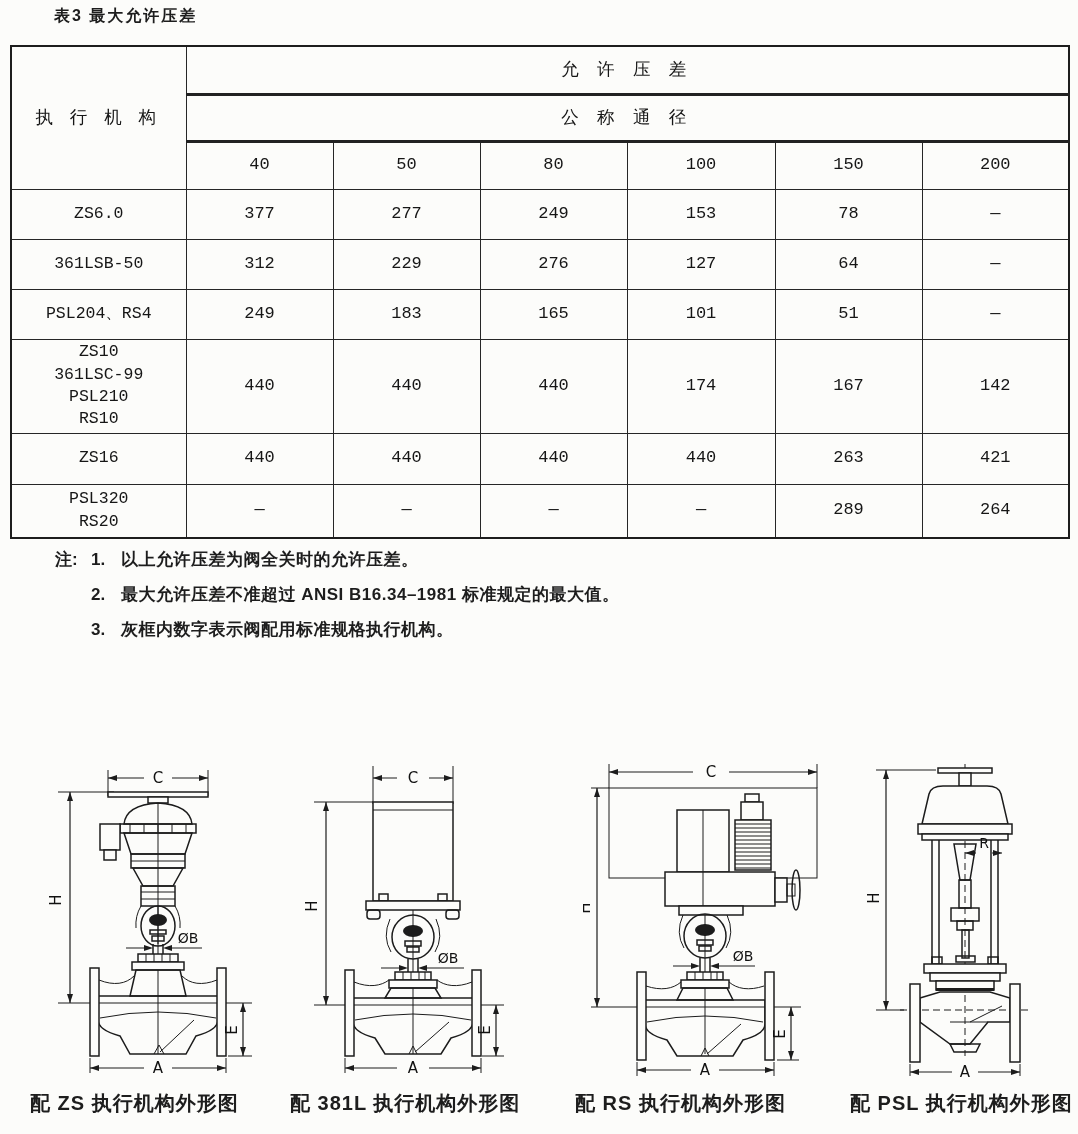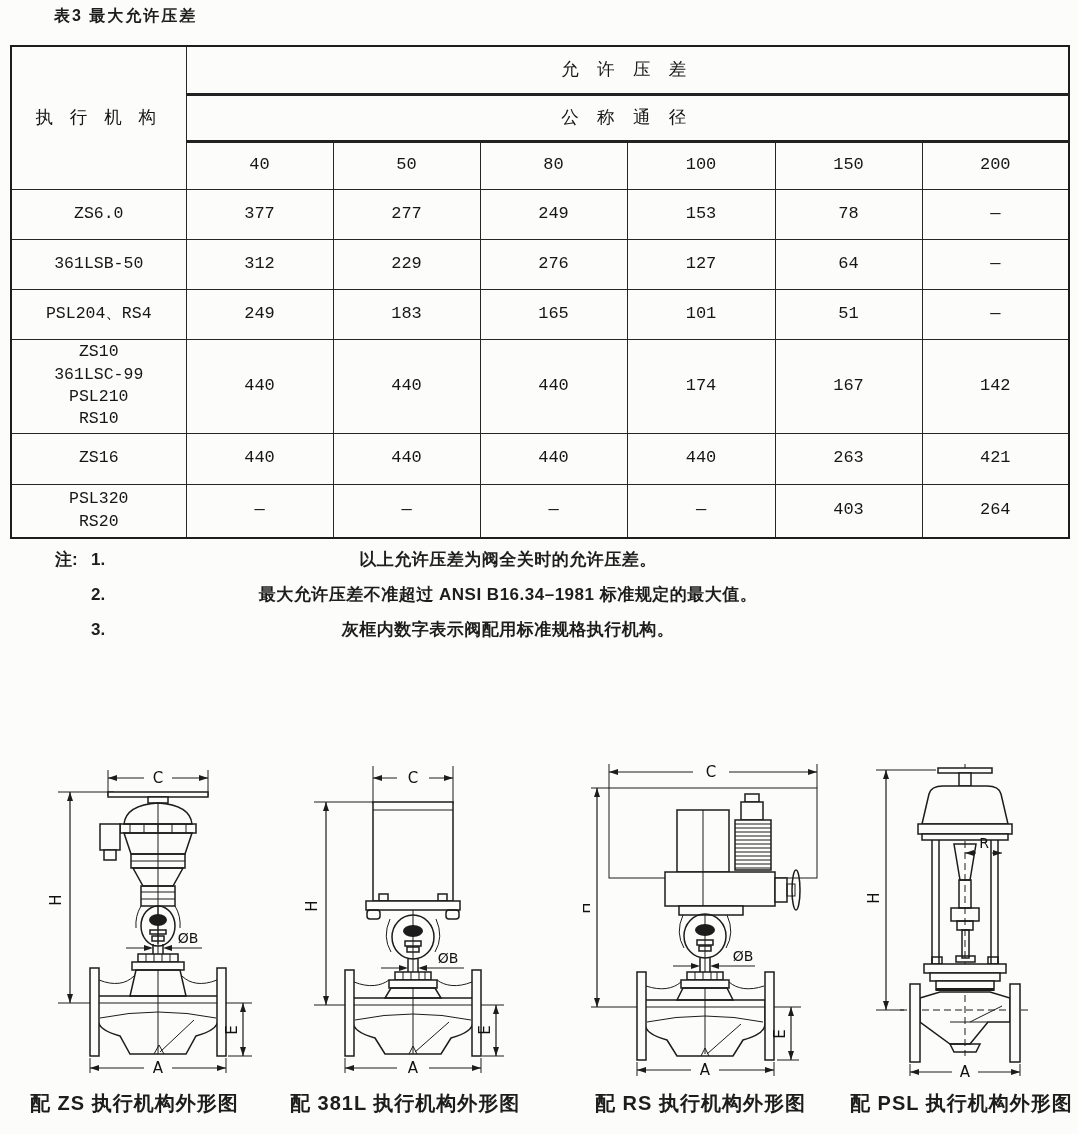--- a/index.html
+++ b/index.html
@@ -27,21 +27,21 @@
   td.corner{font-family:Liberation Sans, sans-serif;letter-spacing:6px;font-size:17.5px;}
   td.hdr{font-family:Liberation Serif, serif;letter-spacing:7px;font-size:17.5px;border-bottom:3px solid #222 !important;}
   tr.h1{height:48px;} tr.h2{height:47px;} tr.h3{height:48px;}
   tr.r0,tr.r1,tr.r2{height:50px;} tr.r3{height:94px;} tr.r4{height:51px;} tr.r5{height:54px;}
   td.lbl{white-space:pre-line;font-size:16.5px;}
   
   .notes{position:absolute;left:55px;top:549px;width:840px;font-weight:700;font-size:17px;}
   .note-row{display:flex;margin-bottom:13px;line-height:1.3;}
   .note-prefix{width:36px;flex:none;}
   .note-num{width:30px;flex:none;}
-  .note-text{flex:1;letter-spacing:.5px;text-align:center;}
+  .note-text{flex:1;letter-spacing:.5px;}
   
   .dwg{position:absolute;top:758px;}
   .dwg svg{display:block;}
   .ln{stroke:#1c1c1c;stroke-width:1.5;fill:none;}
   .wh{fill:#fcfcfa;}
   .thin{stroke:#1c1c1c;stroke-width:1;fill:none;}
   .dim{stroke:#1c1c1c;stroke-width:1.2;fill:none;}
   .arw{fill:#1c1c1c;stroke:none;}
   .blk{fill:#1c1c1c;stroke:none;}
   .dash{stroke:#1c1c1c;stroke-width:1;fill:none;stroke-dasharray:7 4;}
@@ -128,21 +128,21 @@
     <td>263</td>
     <td>421</td>
   </tr>
   <tr class="r5">
     <td class="lbl">PSL320
 RS20</td>
     <td>—</td>
     <td>—</td>
     <td>—</td>
     <td>—</td>
-    <td>403</td>
+    <td>289</td>
     <td>264</td>
   </tr>
 </tbody>
   </table>
 
 <div class="notes">
   <div class="note-row">
     <span class="note-prefix">注:</span>
     <span class="note-num">1.</span>
     <span class="note-text">以上允许压差为阀全关时的允许压差。</span>
@@ -382,14 +382,14 @@
 
   <path class="thin" d="M58,306 V318 M168,306 V318"></path>
   <path class="dim" d="M58,314 H100 M126,314 H168"></path>
   <path class="arw" d="M58,314 l9,-3 v6 z M168,314 l-9,-3 v6 z"></path>
   <text x="113" y="319" text-anchor="middle">A</text>
 </svg>
 </div>
 
 <div class="cap" style="left:30px;width:230px">配 ZS 执行机构外形图</div>
 <div class="cap" style="left:290px;width:240px">配 381L 执行机构外形图</div>
-<div class="cap" style="left:595px;width:240px">配 RS 执行机构外形图</div>
+<div class="cap" style="left:575px;width:240px">配 RS 执行机构外形图</div>
 <div class="cap" style="left:850px;width:228px">配 PSL 执行机构外形图</div>
 
 </body></html>

